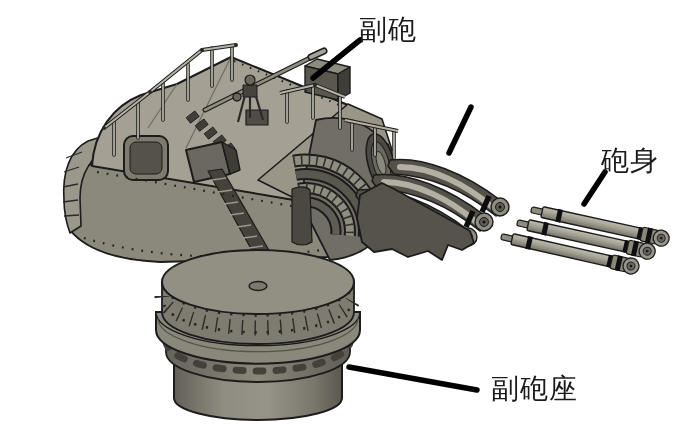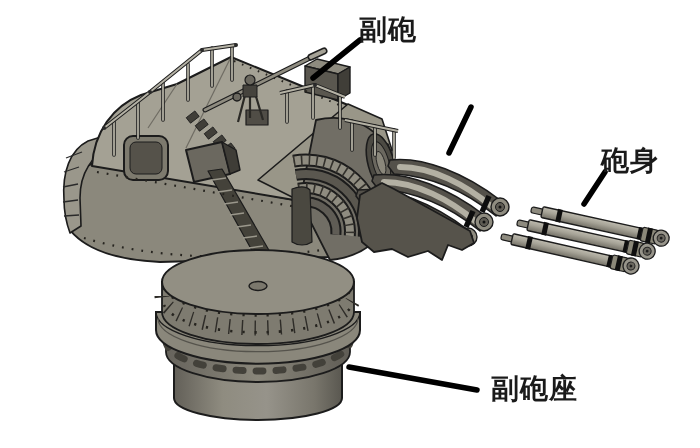--- a/index.html
+++ b/index.html
@@ -3,21 +3,21 @@
 <meta charset="utf-8">
 <style>
   html,body{margin:0;padding:0;background:#ffffff;}
   .figure{
     position:relative;width:700px;height:448px;background:#ffffff;
     font-family:"Liberation Sans","DejaVu Sans",sans-serif;overflow:hidden;
   }
   .figure svg{position:absolute;left:0;top:0;}
   .part-label{
     position:absolute;font-size:28px;line-height:1.05;color:#1a1a1a;
-    letter-spacing:1px;white-space:nowrap;font-weight:700;
+    letter-spacing:1px;white-space:nowrap;font-weight:400;
   }
 </style>
 </head>
 <body>
 
 <div class="figure">
 
 <svg width="700" height="448" viewBox="0 0 700 448">
   <defs>
     <linearGradient id="barrelGrad" x1="0" y1="-6" x2="0" y2="6" gradientUnits="userSpaceOnUse">

